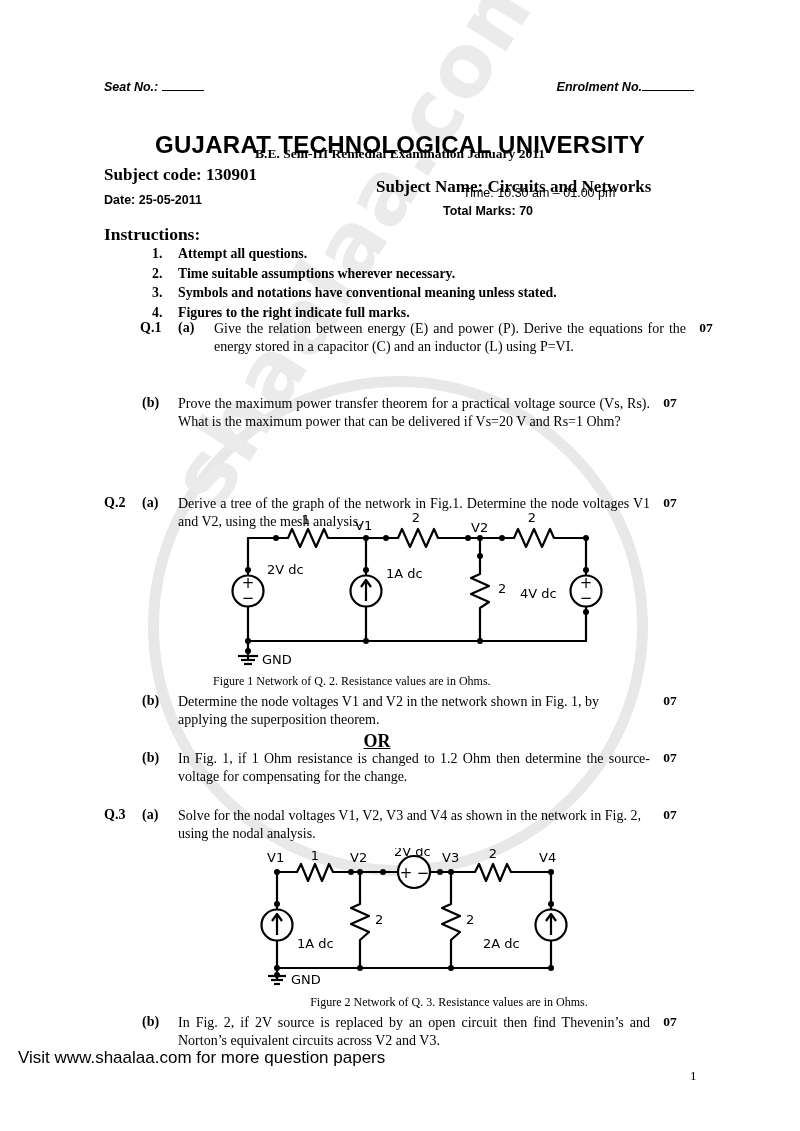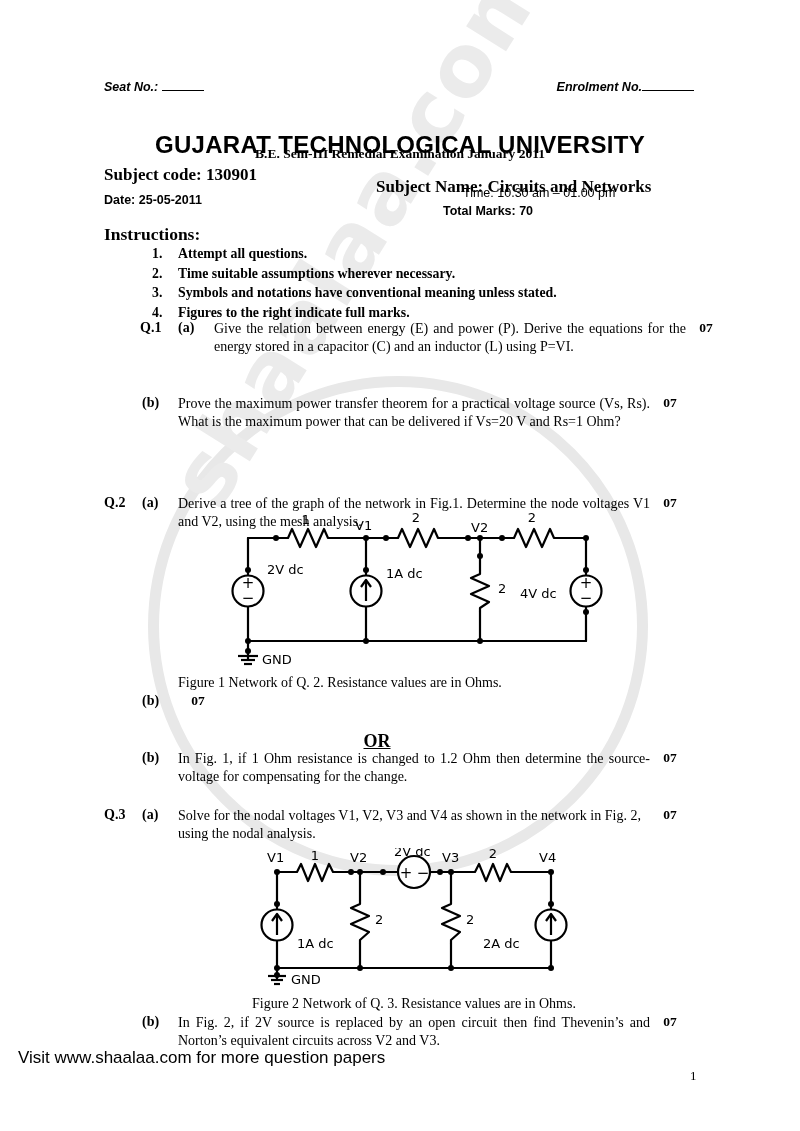--- a/index.html
+++ b/index.html
@@ -151,21 +151,22 @@
     font-weight: bold; font-size: 13.5px;
   }
   .or-line {
     text-align: center;
     font-weight: bold;
     font-size: 18px;
     width: 546px;
     text-decoration: underline;
   }
   .figcap {
-    font-size: 14px;
+    font-size: 12px;
+    margin-left: 35px;
   }
 
   
   .pageno {
     position: absolute;
     left: 690px; top: 1068px;
     font-size: 13px;
   }
   .footer {
     position: absolute;
@@ -362,20 +363,21 @@
         <span class="qpart"></span>
         <span class="qtext nojust figcap">Figure 1 Network of Q. 2. Resistance values are in Ohms.</span>
         <span class="qmark"></span>
       </div>
     </div>
 
     <div class="q" style="top:693px;">
       <div class="qrow">
         <span class="qno"></span>
         <span class="qpart">(b)</span>
+        <span class="qtext nojust">Determine the node voltages V1 and V2 in the network shown in Fig. 1, by applying the superposition theorem.</span>
         <span class="qmark">07</span>
       </div>
     </div>
 
     <div class="q" style="top:731px;">
       <div class="or-line">OR</div>
     </div>
 
     <div class="q" style="top:750px;">
       <div class="qrow">

